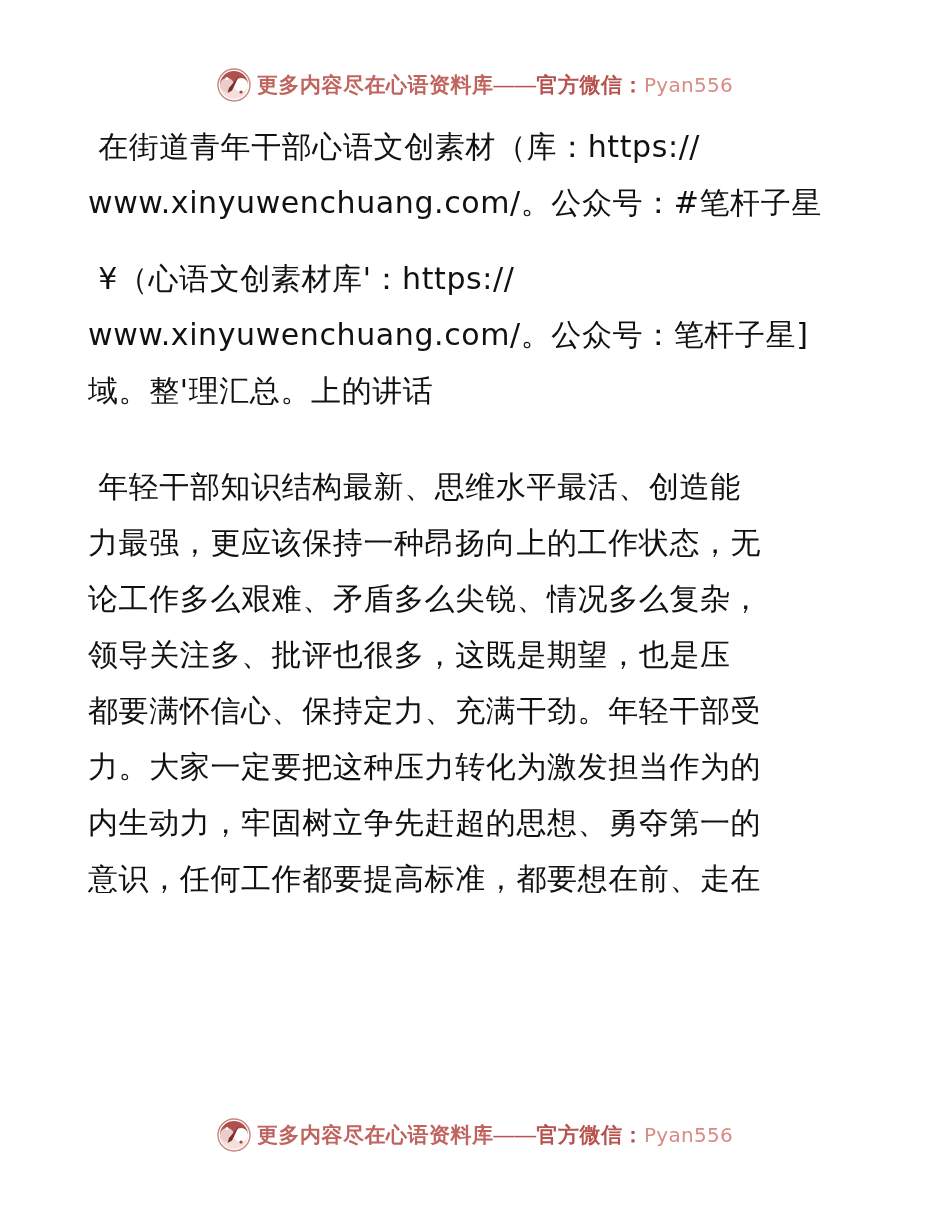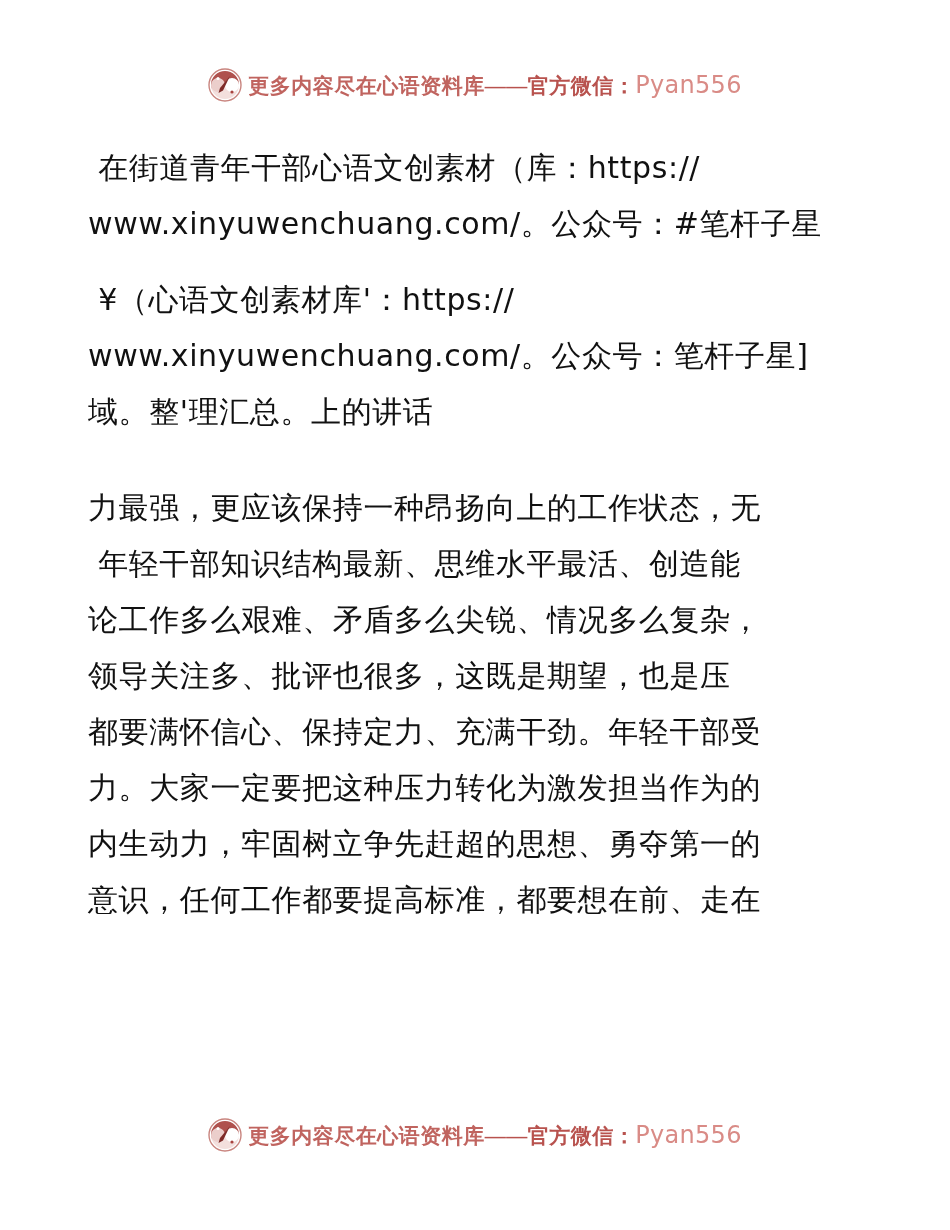--- a/index.html
+++ b/index.html
@@ -45,29 +45,29 @@
     letter-spacing: 0.5px;
     white-space: nowrap;
     line-height: 1;
   }
   .wm-part-a { color: #c0645f; margin-top: 44px; }
   .wm-part-b { color: #b8524e; font-family: Liberation Serif, serif; }
   .wm-part-c {
     color: #d98b86;
     font-family: "DejaVu Sans", "Liberation Sans", sans-serif;
     font-weight: 400;
-    font-size: 24px;
+    font-size: 20px;
     letter-spacing: 0.3px;
   }
 
   
   .doc {
     position: absolute;
     left: 88px;
-    top: 140px;
+    top: 119px;
     width: 775px;
   }
 
   .para {
     font-family: "DejaVu Sans", "Liberation Sans", sans-serif;
     font-size: 30px;
     line-height: 56px;
     color: #111111;
     letter-spacing: 0.6px;
     margin: 0;
@@ -107,22 +107,22 @@
 
     <p class="para"> ¥（心语文创素材库'：https://</p>
     <p class="para">www.xinyuwenchuang.com/。公众号：笔杆子星]</p>
     <p class="para">域。整'理汇总。上的讲话</p>
 
     <div class="gap-md"></div>
 
 
     <div class="gap-md"></div>
 
+    <p class="para"> 年轻干部知识结构最新、思维水平最活、创造能</p>
     <p class="para">力最强，更应该保持一种昂扬向上的工作状态，无</p>
-    <p class="para"> 年轻干部知识结构最新、思维水平最活、创造能</p>
     <p class="para">论工作多么艰难、矛盾多么尖锐、情况多么复杂，</p>
     <p class="para">领导关注多、批评也很多，这既是期望，也是压</p>
     <p class="para">都要满怀信心、保持定力、充满干劲。年轻干部受</p>
     <p class="para">力。大家一定要把这种压力转化为激发担当作为的</p>
     <p class="para">内生动力，牢固树立争先赶超的思想、勇夺第一的</p>
     <p class="para">意识，任何工作都要提高标准，都要想在前、走在</p>
 
   </div>
 
   <div class="watermark bottom">

